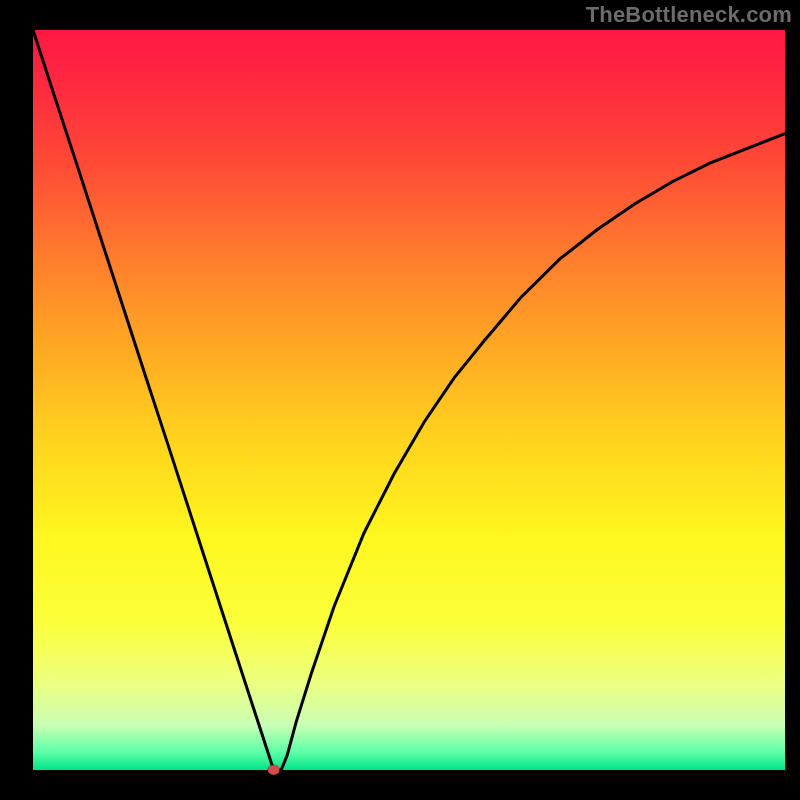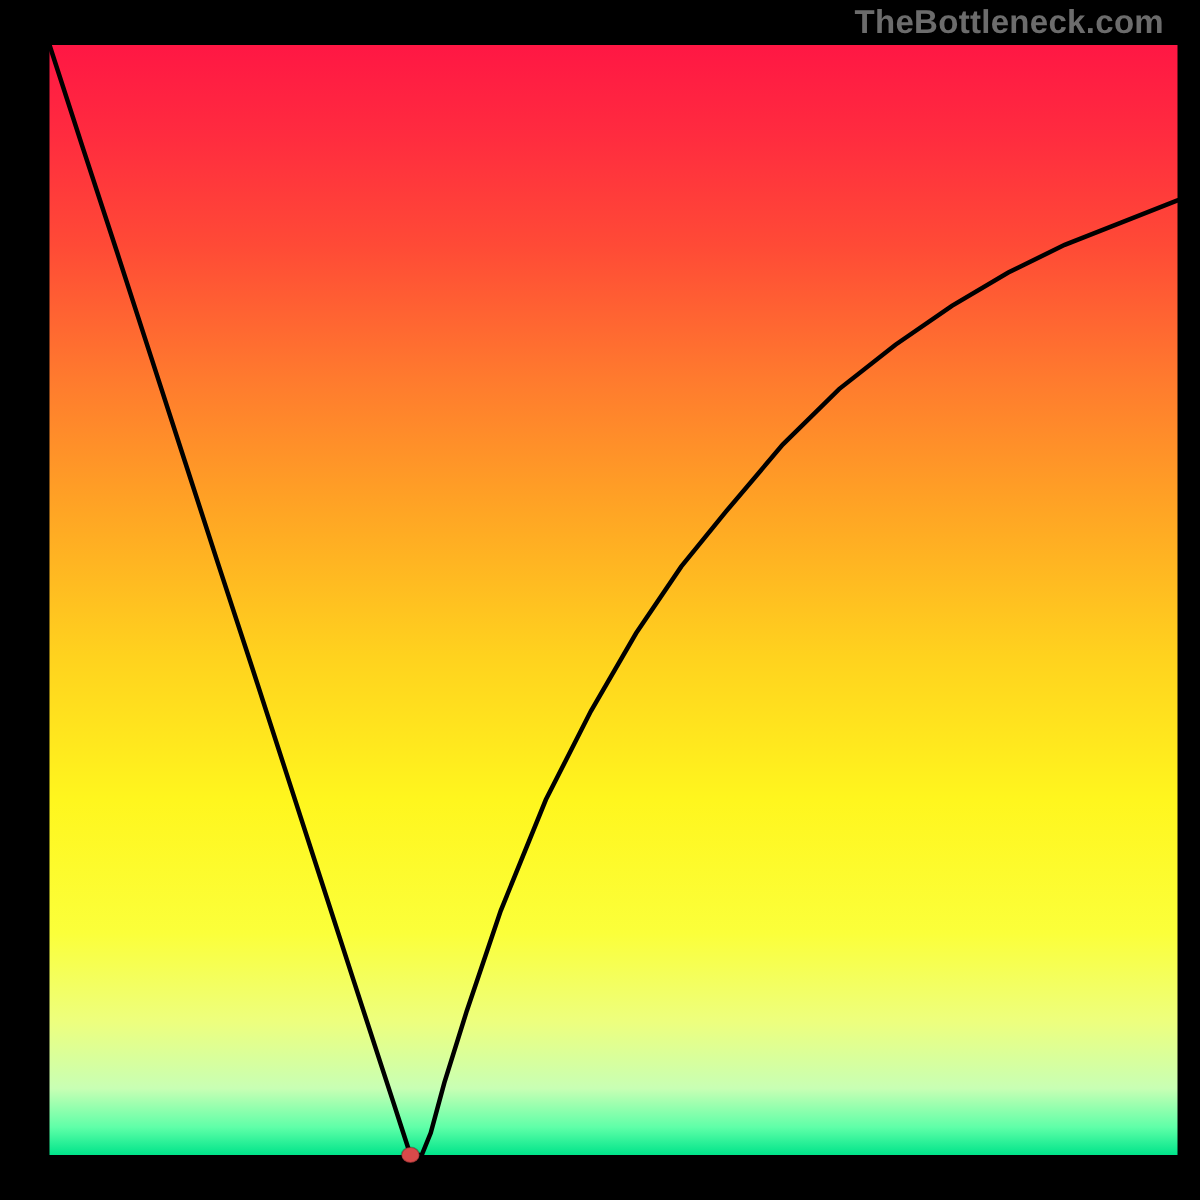--- a/index.html
+++ b/index.html
@@ -13,21 +13,21 @@
   }
   .frame {
     position: relative;
     width: 800px;
     height: 800px;
     background: #000;
   }
   .watermark {
     position: absolute;
     top: 2px;
-    right: 24px;
+    right: 8px;
     color: #6c6c6c;
     font-size: 22px;
     font-weight: 600;
     letter-spacing: 0.2px;
     user-select: none;
   }
   svg {
     position: absolute;
     top: 0;
     left: 0;

